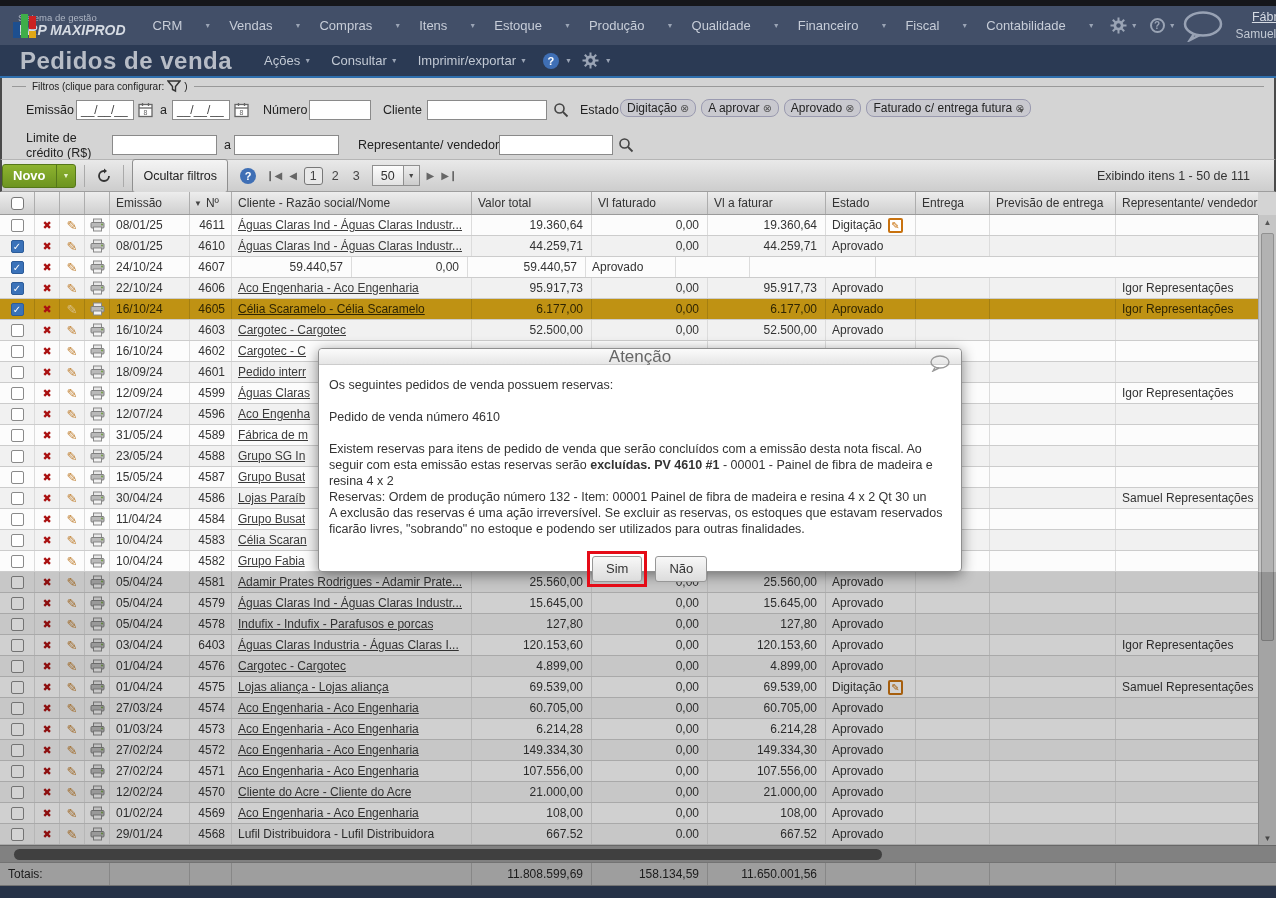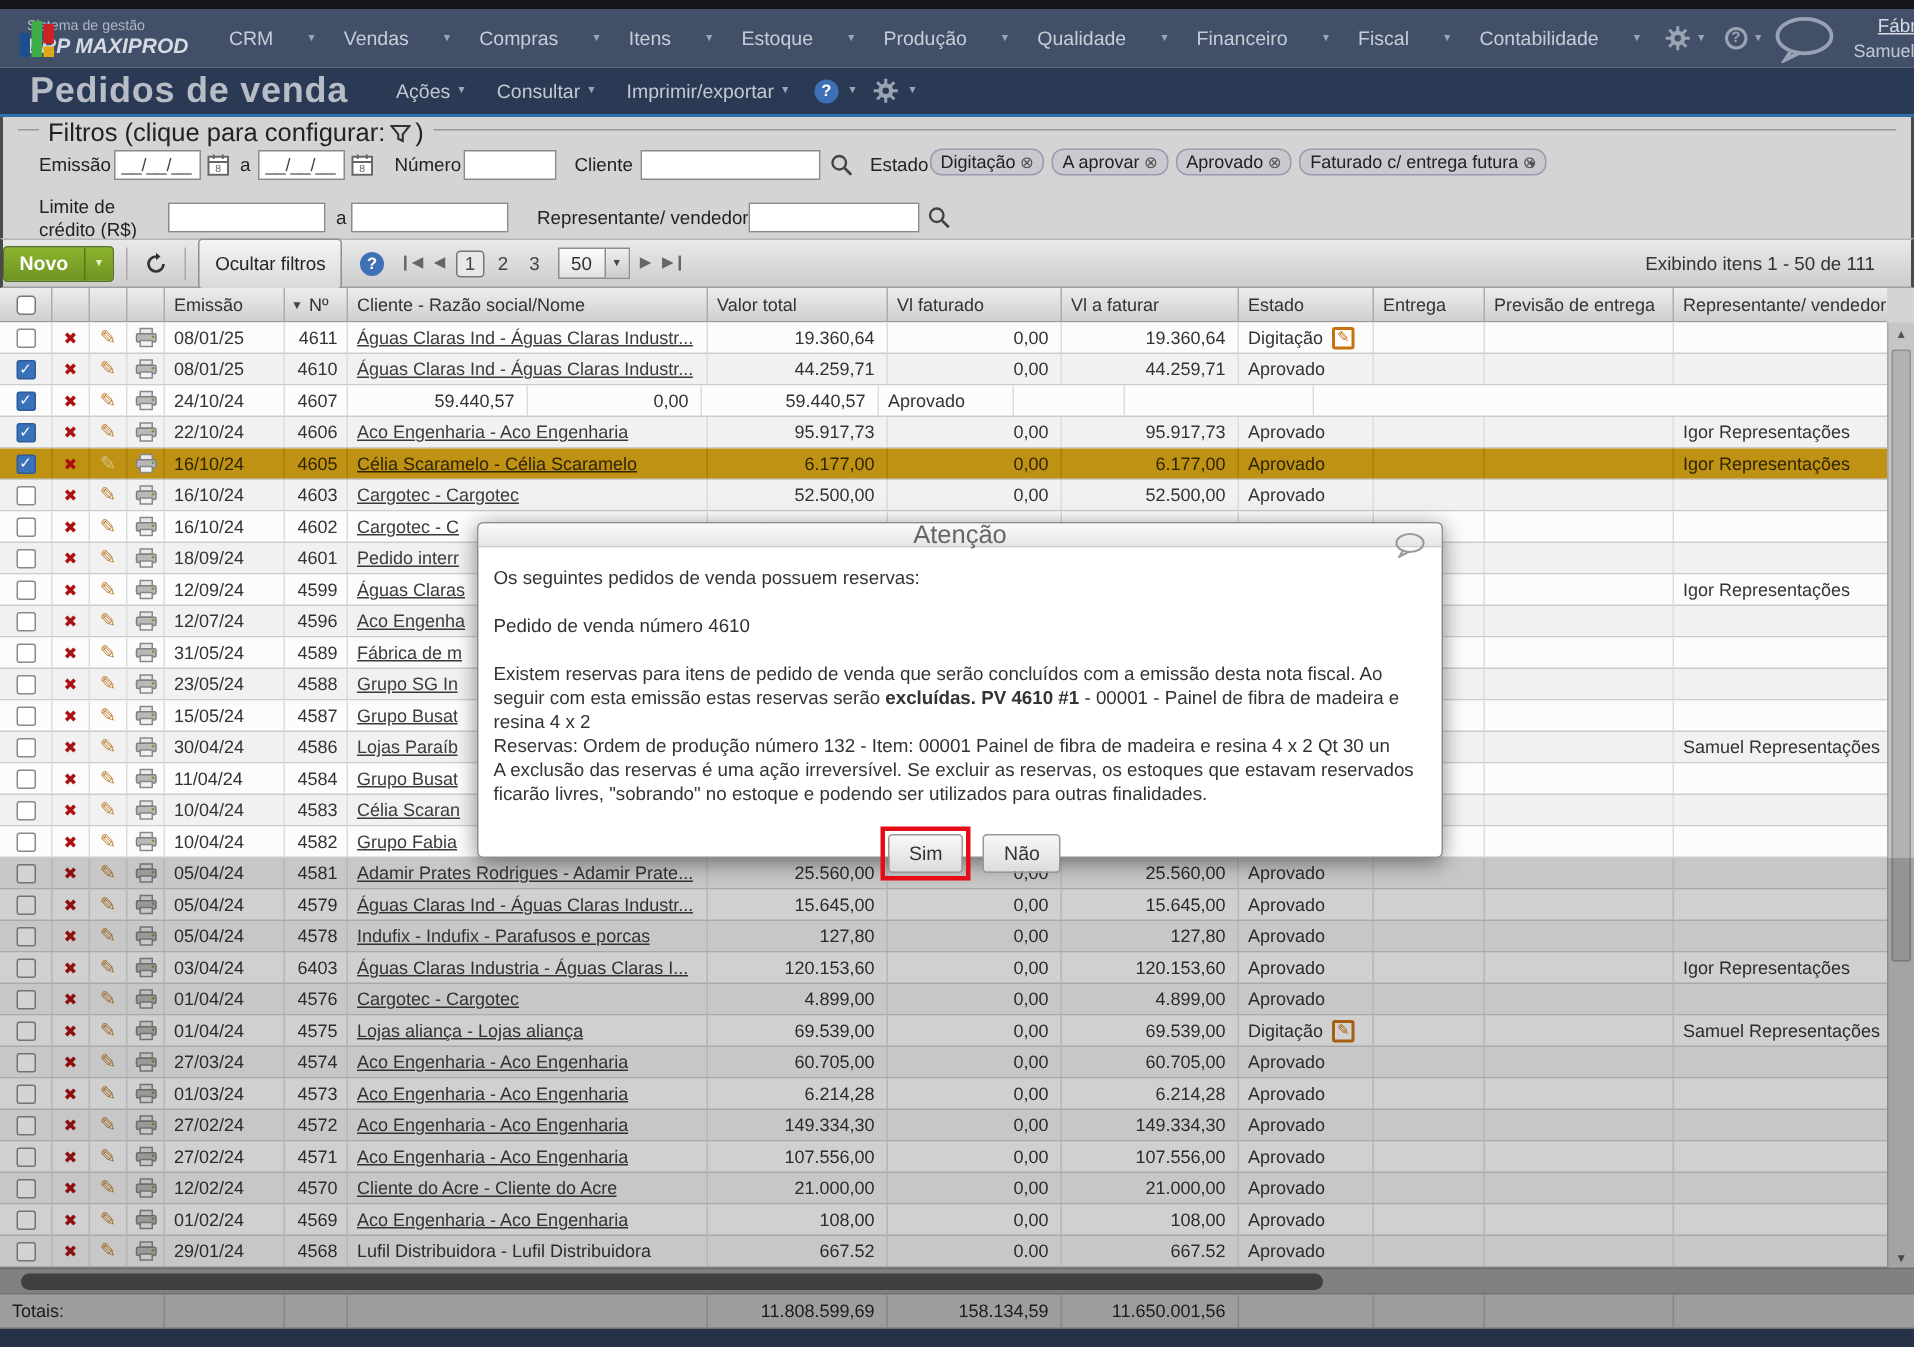--- a/index.html
+++ b/index.html
@@ -27,21 +27,21 @@
   .account .comp{font-size:12.5px;text-decoration:underline;color:#d7dce4;cursor:pointer}
   .account .usr{font-size:12px;color:#c2c9d4}
   
   .pagebar{left:0;top:45px;width:1276px;height:33px;background:#2b3a54;border-bottom:2px solid #2f6fae;display:flex;align-items:center;color:#c2c9d4}
   .ptitle{font-size:24px;font-weight:bold;color:#b7bcc6;margin:0 22px 0 20px;letter-spacing:.5px}
   .pmenu{display:flex;align-items:center;gap:4px;margin:0 10px;font-size:13px;cursor:pointer}
   .bluehelp{width:16px;height:16px;border-radius:50%;background:#3f6fb5;color:#fff;font-size:11px;font-weight:bold;display:flex;align-items:center;justify-content:center;margin-left:6px}
   
   .filters{left:0;top:78px;width:1276px;height:81px;background:#d4d4d4;border-left:2px solid #4a4a4a;border-right:2px solid #4a4a4a}
   .fset{position:absolute;left:10px;top:8px;right:10px;bottom:2px;border-top:1px solid #999}
-  .legend{position:absolute;left:14px;top:-8px;background:#d4d4d4;padding:0 6px;font-size:17px;color:#222;display:flex;align-items:center;gap:3px}
+  .legend{position:absolute;left:14px;top:-8px;background:#d4d4d4;padding:0 6px;font-size:10px;color:#222;display:flex;align-items:center;gap:3px}
   .flabel{font-size:12.5px;color:#222;white-space:nowrap}
   .inp{background:#fff;border:1px solid #8a8a8a;height:20px;font-size:12px;color:#444;display:flex;align-items:center;padding:0 4px}
   .frow1{position:absolute;left:0;top:12px;width:100%;height:24px}
   .frow2{position:absolute;left:0;top:44px;width:100%;height:30px}
   .tagbox{display:flex;align-items:center;gap:5px}
   .tag{background:#c9c9cf;border:1px solid #9a9ab0;border-radius:8px;padding:1px 6px;font-size:12px;color:#222;display:flex;align-items:center;gap:3px;white-space:nowrap;cursor:pointer}
   .tagx{font-size:11px;color:#555}
   
   .toolbar{left:0;top:159px;width:1276px;height:33px;background:linear-gradient(#e9e9e9,#cdcdcd);border-top:1px solid #b5b5b5;border-bottom:1px solid #9e9e9e;display:flex;align-items:center;border-left:2px solid #4a4a4a;border-right:2px solid #4a4a4a}
   .btn-novo{margin-left:0;height:24px;background:linear-gradient(#8db32f,#6d9420);border:1px solid #55771a;border-radius:3px;color:#fff;font-weight:bold;font-size:13px;display:flex;align-items:center;cursor:pointer}

